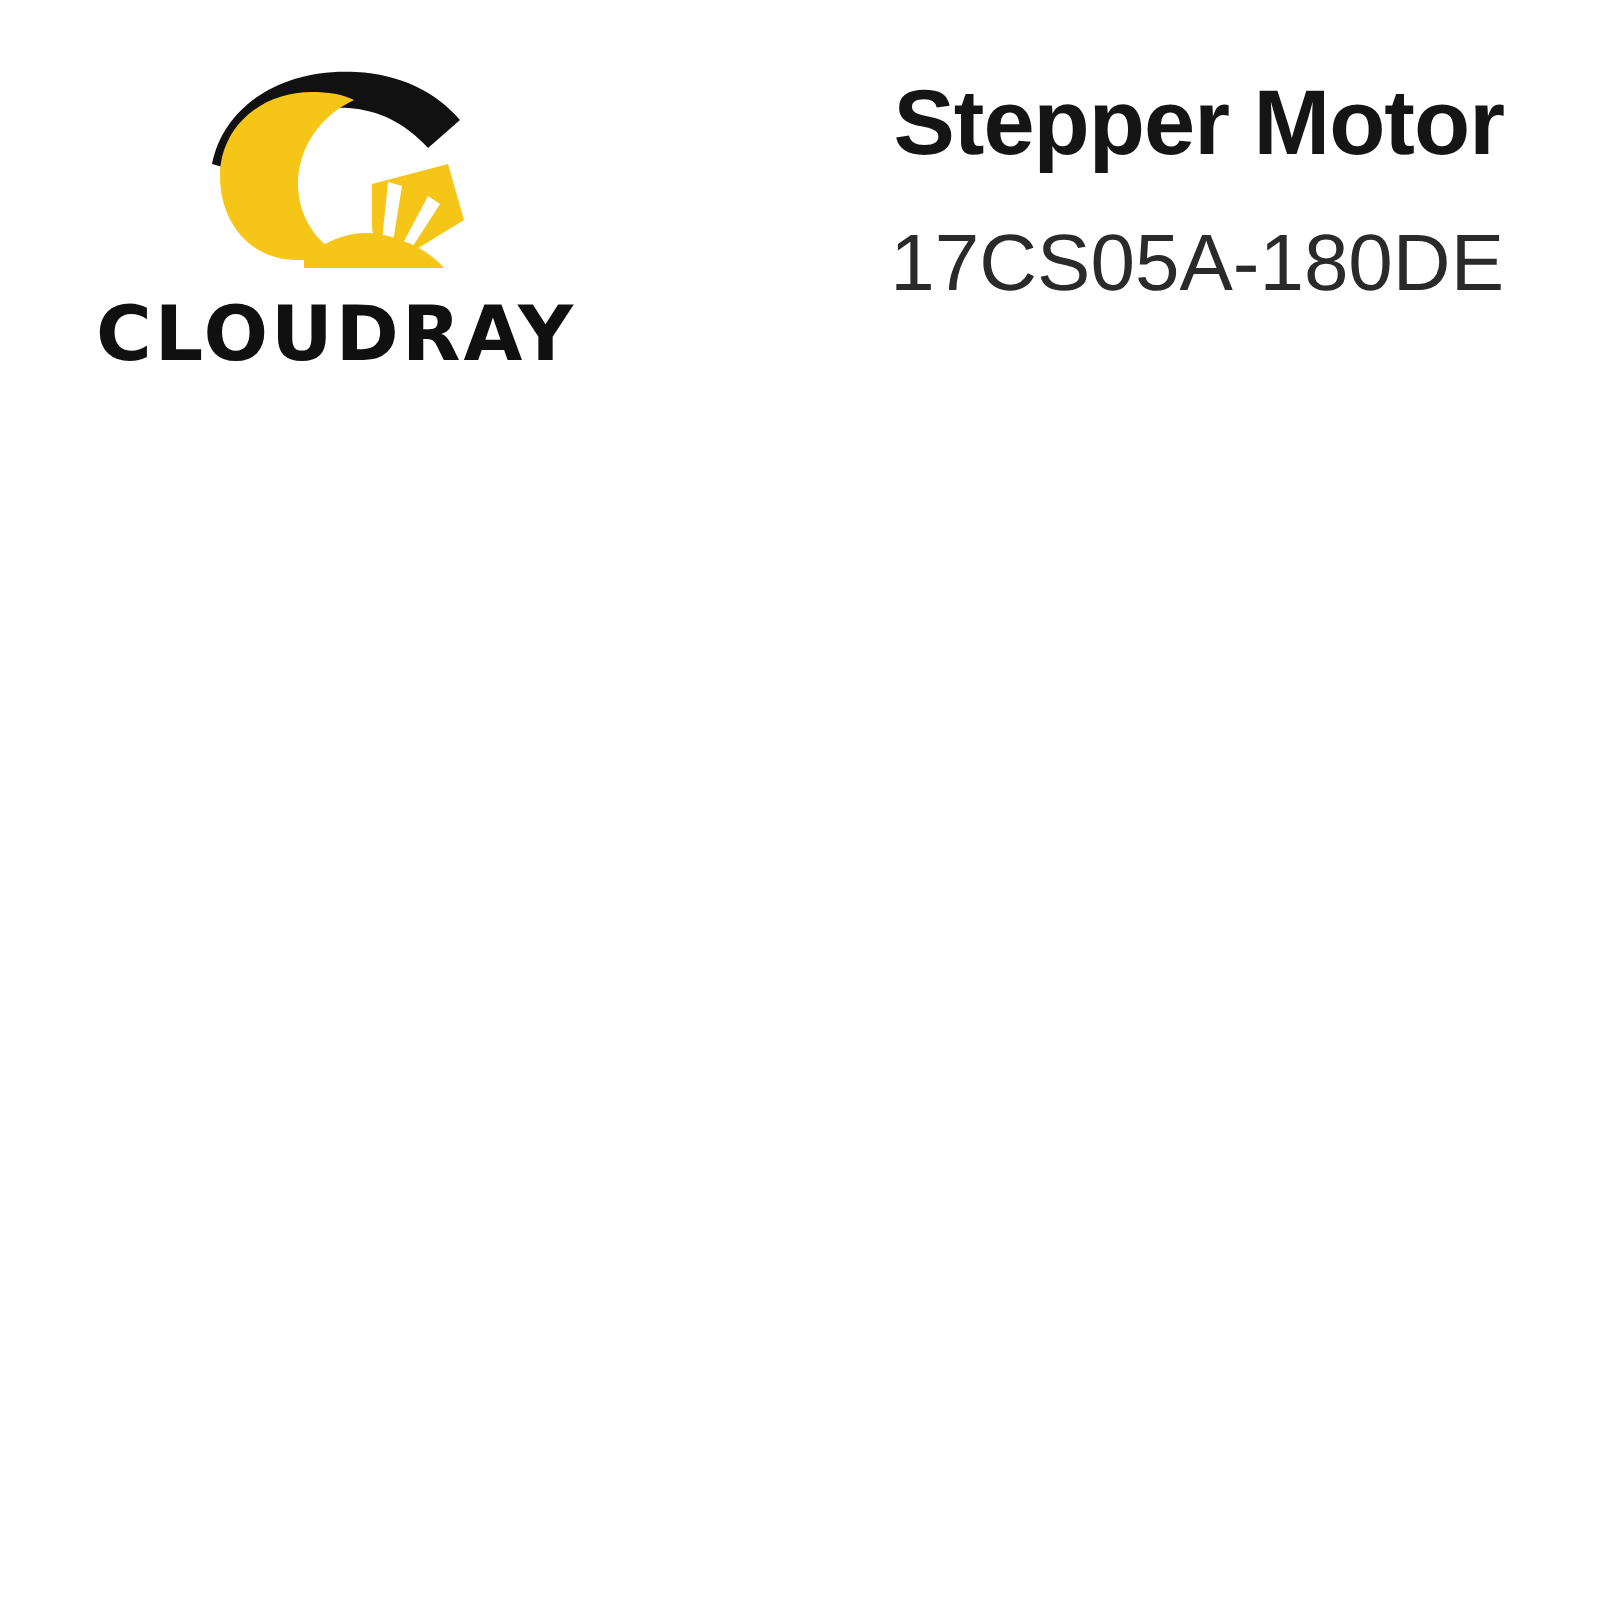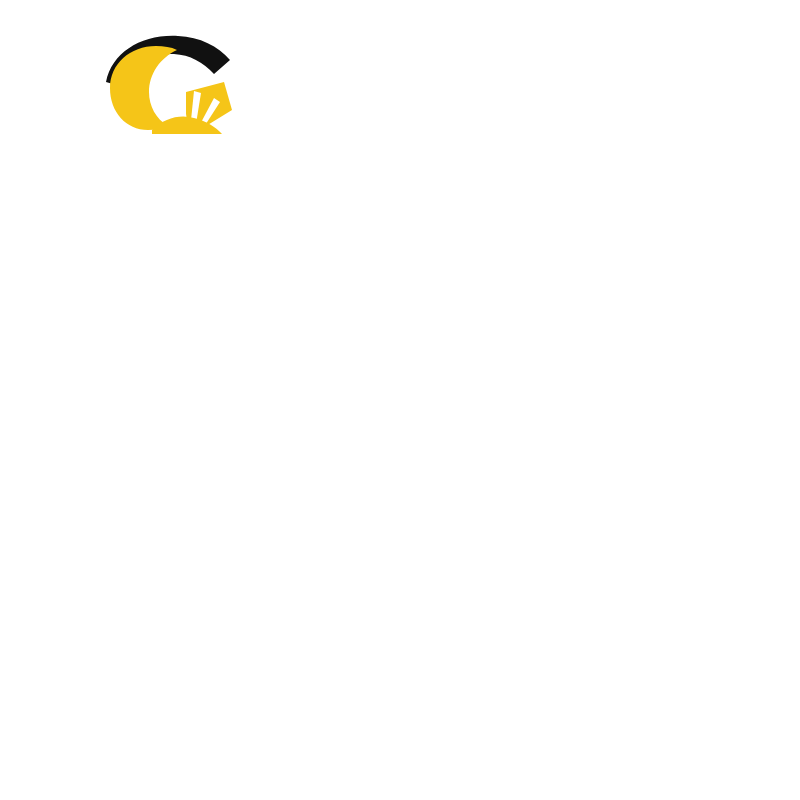--- a/index.html
+++ b/index.html
@@ -124,22 +124,27 @@
             <path d="M86,100 L66,68 L72,65 L88,98 Z"></path>
             <path d="M90,100 L82,62 L89,61 L94,99 Z"></path>
             <path d="M96,100 L100,61 L107,63 L101,100 Z"></path>
             <path d="M103,100 L120,68 L126,72 L108,100 Z"></path>
           </g>
 
           <path d="M58,100 C70,88 86,84 100,88 C112,91 122,97 128,104
                    L58,104 Z" fill="#F5C518"></path>
         </svg>
       </div>
+      <div class="logo-word">CLOUDRAY</div>
     </div>
 
+    <div class="title-block">
+      <div class="title-main">Stepper Motor</div>
+      <div class="title-sub">17CS05A-180DE</div>
+    </div>
 
   </div>
 
   <div class="drawing-area">
     <svg class="drawing-svg" width="800" height="320" viewBox="0 0 800 320">
 
       <defs>
         <marker id="arrL" markerWidth="10" markerHeight="8" refX="9" refY="4" orient="auto" markerUnits="userSpaceOnUse">
           <path d="M9,4 L0,1.4 L0,6.6 Z" fill="#1a1a1a"></path>
         </marker>

